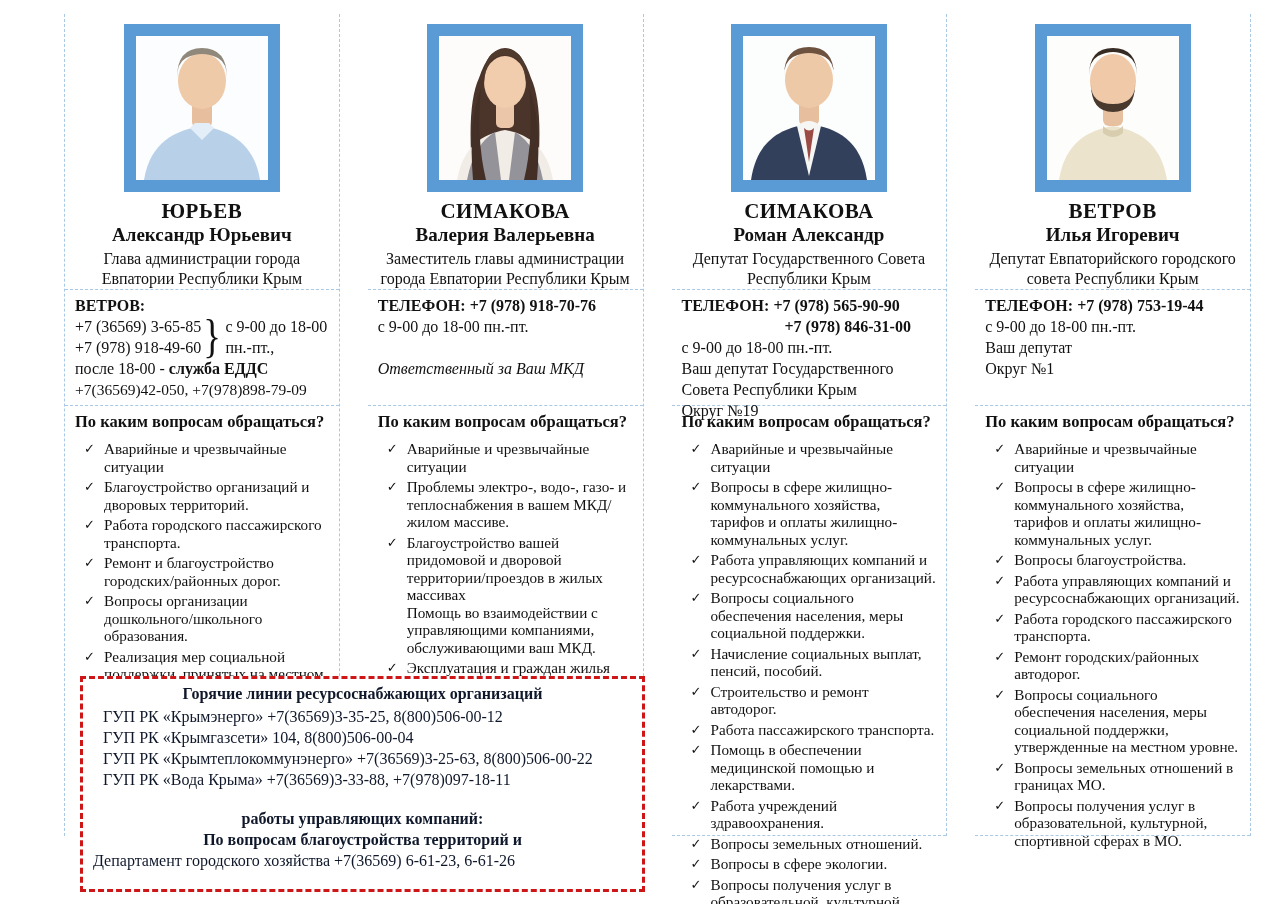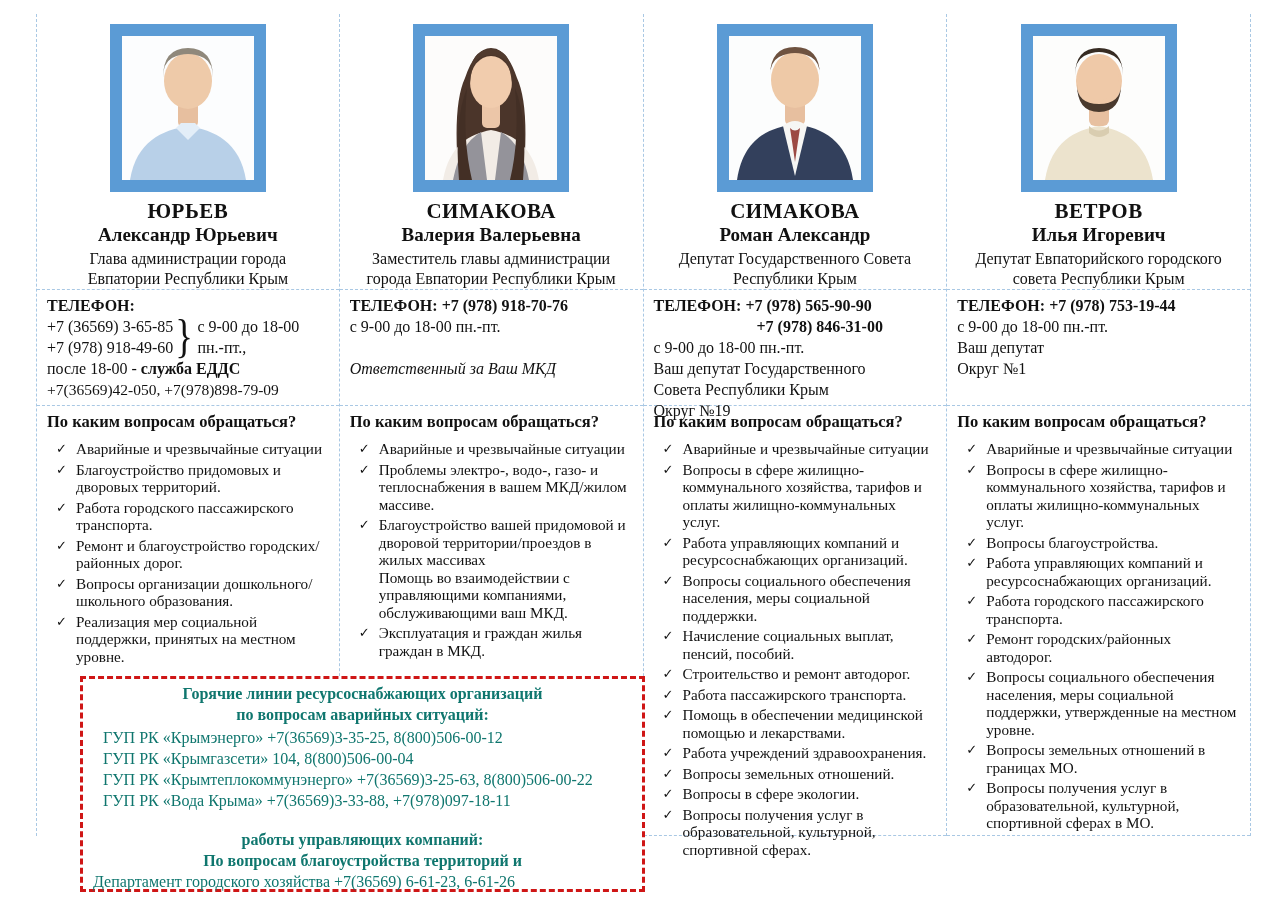--- a/index.html
+++ b/index.html
@@ -4,21 +4,21 @@
 <style>
   html,body{margin:0;padding:0;background:#ffffff;}
   .page{
     position:relative;width:1280px;height:904px;background:#ffffff;overflow:hidden;
     font-family:"Liberation Serif","DejaVu Serif",serif;color:#111;
   }
   .grid{
     position:absolute;left:36px;top:14px;width:1215px;
     display:grid;grid-template-columns:repeat(4,1fr);
   }
-  .col{border-right:1px dashed #a9c8e4;}
+  .col{border-right:1px dashed #a9c8e4;margin-left:28px;}
   .col:first-child{border-left:1px dashed #a9c8e4;}
   .sec{box-sizing:border-box;padding:0 10px;}
   .sec1{height:276px;border-bottom:1px dashed #a9c8e4;text-align:center;padding-top:10px;}
   .sec2{height:116px;border-bottom:1px dashed #a9c8e4;padding-top:5px;}
   .sec3{height:430px;padding-top:6px;}
   .col:nth-child(3) .sec3,.col:nth-child(4) .sec3{border-bottom:1px dashed #a9c8e4;}
 
   
   .photo-frame{
     width:132px;height:144px;margin:0 auto;background:#ffffff;
@@ -46,21 +46,21 @@
   .q-header{font-size:16.5px;font-weight:bold;line-height:20px;}
   .q-list{margin-top:8px;}
   .q-item{display:flex;margin-bottom:3px;}
   .check{flex:0 0 29px;padding-left:9px;box-sizing:border-box;
          font-family:"DejaVu Sans",sans-serif;font-size:13px;line-height:17px;}
   .q-text{flex:1;font-size:15.2px;line-height:17.5px;white-space:pre-line;}
 
   
   .hotbox{
     position:absolute;left:80px;top:676px;width:551px;height:202px;
-    background:#ffffff;border:3px dashed #cf1616;color:#0f766e;
+    background:#ffffff;border:3px dashed #cf1616;color:#0f172a;
     box-sizing:content-box;padding:4px 4px;font-size:16px;line-height:21px;
   }
   .hot-title{font-weight:bold;text-align:center;}
   .hot-lines{margin-top:2px;}
   .hot-line{padding-left:16px;}
   .hot-spacer{height:18px;}
   .hot-dept{padding-left:6px;}
 </style>
 </head>
 <body>
@@ -79,21 +79,21 @@
             <ellipse cx="66" cy="45" rx="24" ry="28" fill="#eecaa9"></ellipse>
             <path d="M41,42 Q41,12 66,12 Q91,12 91,42 Q91,27 82,22 Q74,18 66,18 Q58,18 50,22 Q41,27 41,42 Z" fill="#8f887b"></path>
           </svg>
         </div>
         <div class="surname">ЮРЬЕВ</div>
         <div class="firstname">Александр Юрьевич</div>
         <div class="job-title">Глава администрации города
 Евпатории Республики Крым</div>
       </div>
       <div class="sec sec2">
-        <div class="ph-bold">ТЕЛЕФОН:</div>
+        <div class="ph-bold">ВЕТРОВ:</div>
         <div class="brace-row">
           <div class="nums">
             <div>+7 (36569) 3-65-85</div>
             <div>+7 (978) 918-49-60</div>
           </div>
           <span class="brace">}</span>
           <div class="hours-col">
             <div>с 9-00 до 18-00</div>
             <div>пн.-пт.,</div>
           </div>
@@ -103,21 +103,21 @@
       </div>
       <div class="sec sec3">
         <div class="q-header">По каким вопросам обращаться?</div>
         <div class="q-list">
             <div class="q-item">
               <span class="check">✓</span>
               <span class="q-text">Аварийные и чрезвычайные ситуации</span>
             </div>
             <div class="q-item">
               <span class="check">✓</span>
-              <span class="q-text">Благоустройство придомовых и дворовых территорий.</span>
+              <span class="q-text">Благоустройство организаций и дворовых территорий.</span>
             </div>
             <div class="q-item">
               <span class="check">✓</span>
               <span class="q-text">Работа городского пассажирского транспорта.</span>
             </div>
             <div class="q-item">
               <span class="check">✓</span>
               <span class="q-text">Ремонт и благоустройство городских/районных дорог.</span>
             </div>
             <div class="q-item">
@@ -327,21 +327,20 @@
               <span class="check">✓</span>
               <span class="q-text">Вопросы получения услуг в образовательной, культурной, спортивной сферах в МО.</span>
             </div>
           </div>
       </div>
     </section>
   </div>
 
   <div class="hotbox">
     <div class="hot-title">Горячие линии ресурсоснабжающих  организаций</div>
-    <div class="hot-title">по вопросам аварийных ситуаций:</div>
     <div class="hot-lines">
         <div class="hot-line">ГУП РК «Крымэнерго»  +7(36569)3-35-25,  8(800)506-00-12</div>
         <div class="hot-line">ГУП РК «Крымгазсети»  104,  8(800)506-00-04</div>
         <div class="hot-line">ГУП РК «Крымтеплокоммунэнерго»  +7(36569)3-25-63,  8(800)506-00-22</div>
         <div class="hot-line">ГУП РК «Вода Крыма»  +7(36569)3-33-88,   +7(978)097-18-11</div>
       </div>
     <div class="hot-spacer"></div>
     <div class="hot-title">работы управляющих компаний:</div>
     <div class="hot-title">По вопросам благоустройства территорий и</div>
     <div class="hot-dept">Департамент городского хозяйства   +7(36569) 6-61-23, 6-61-26</div>

